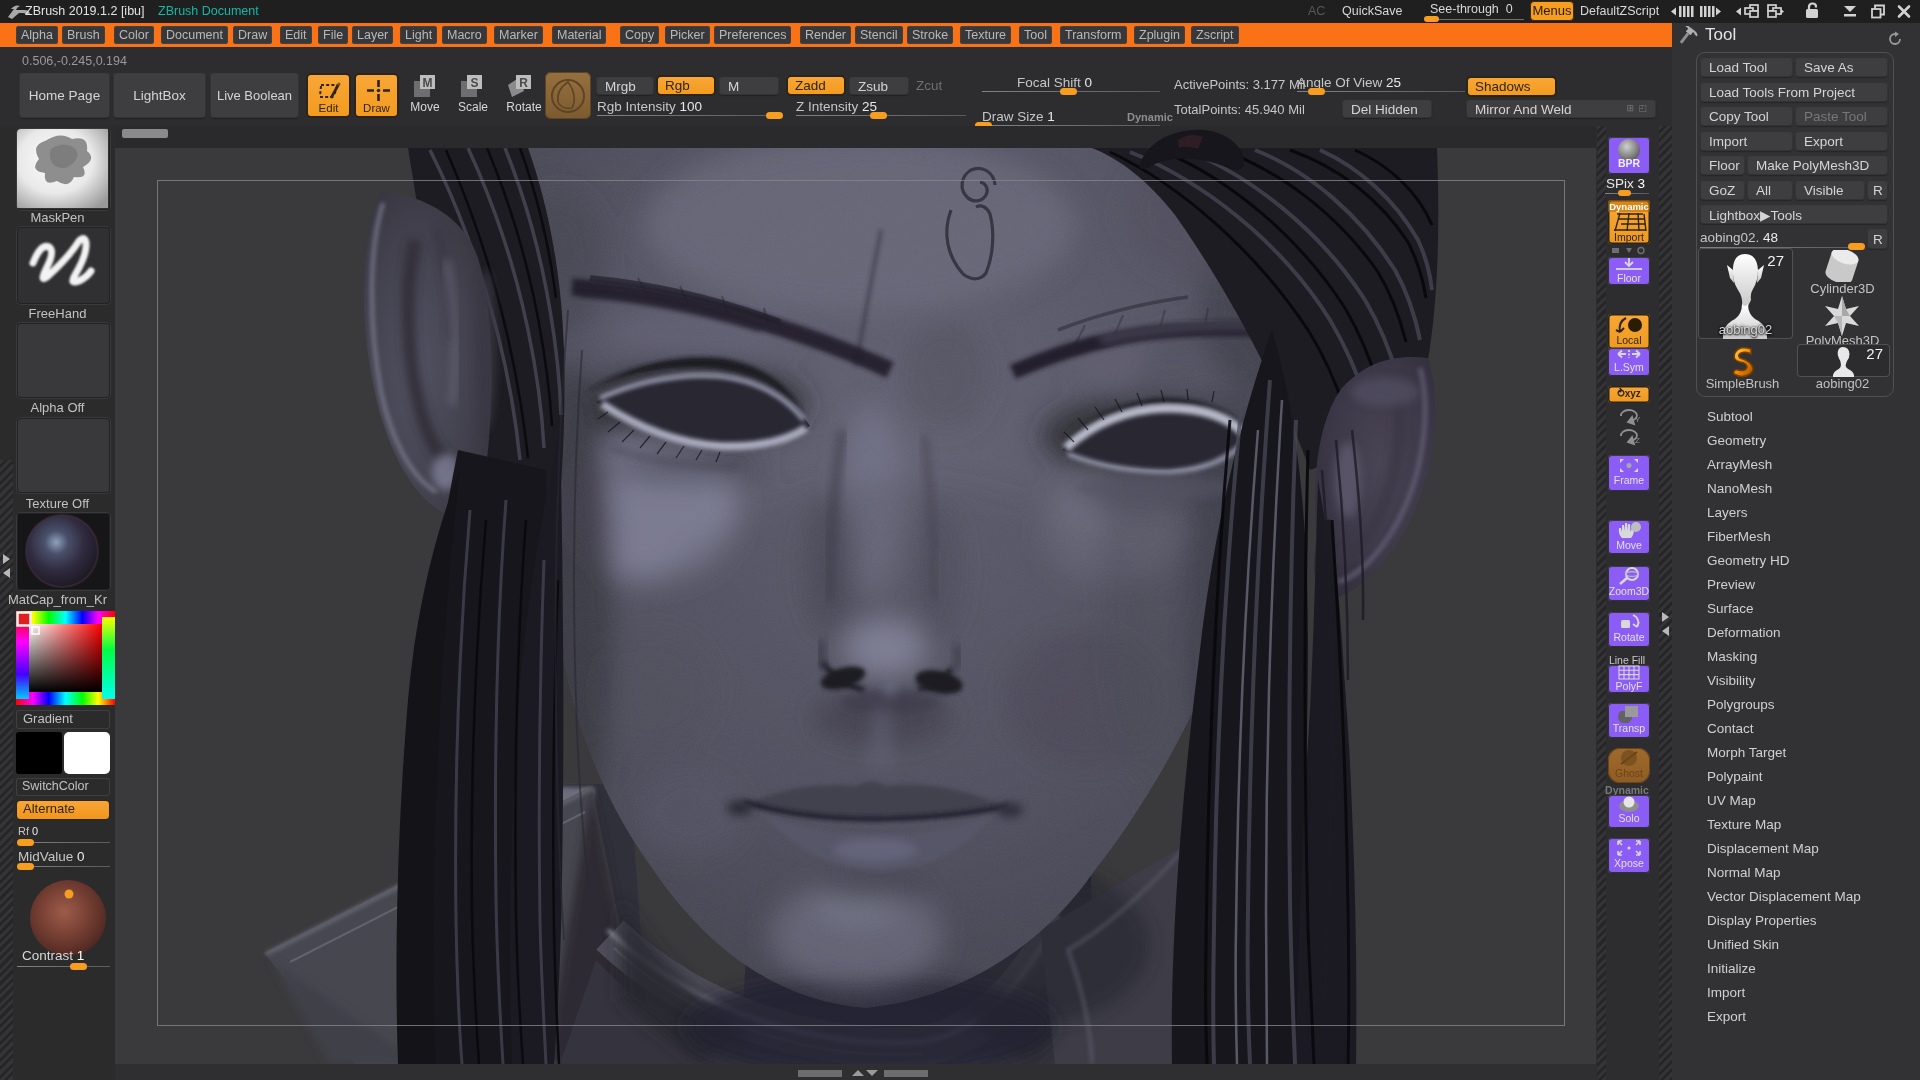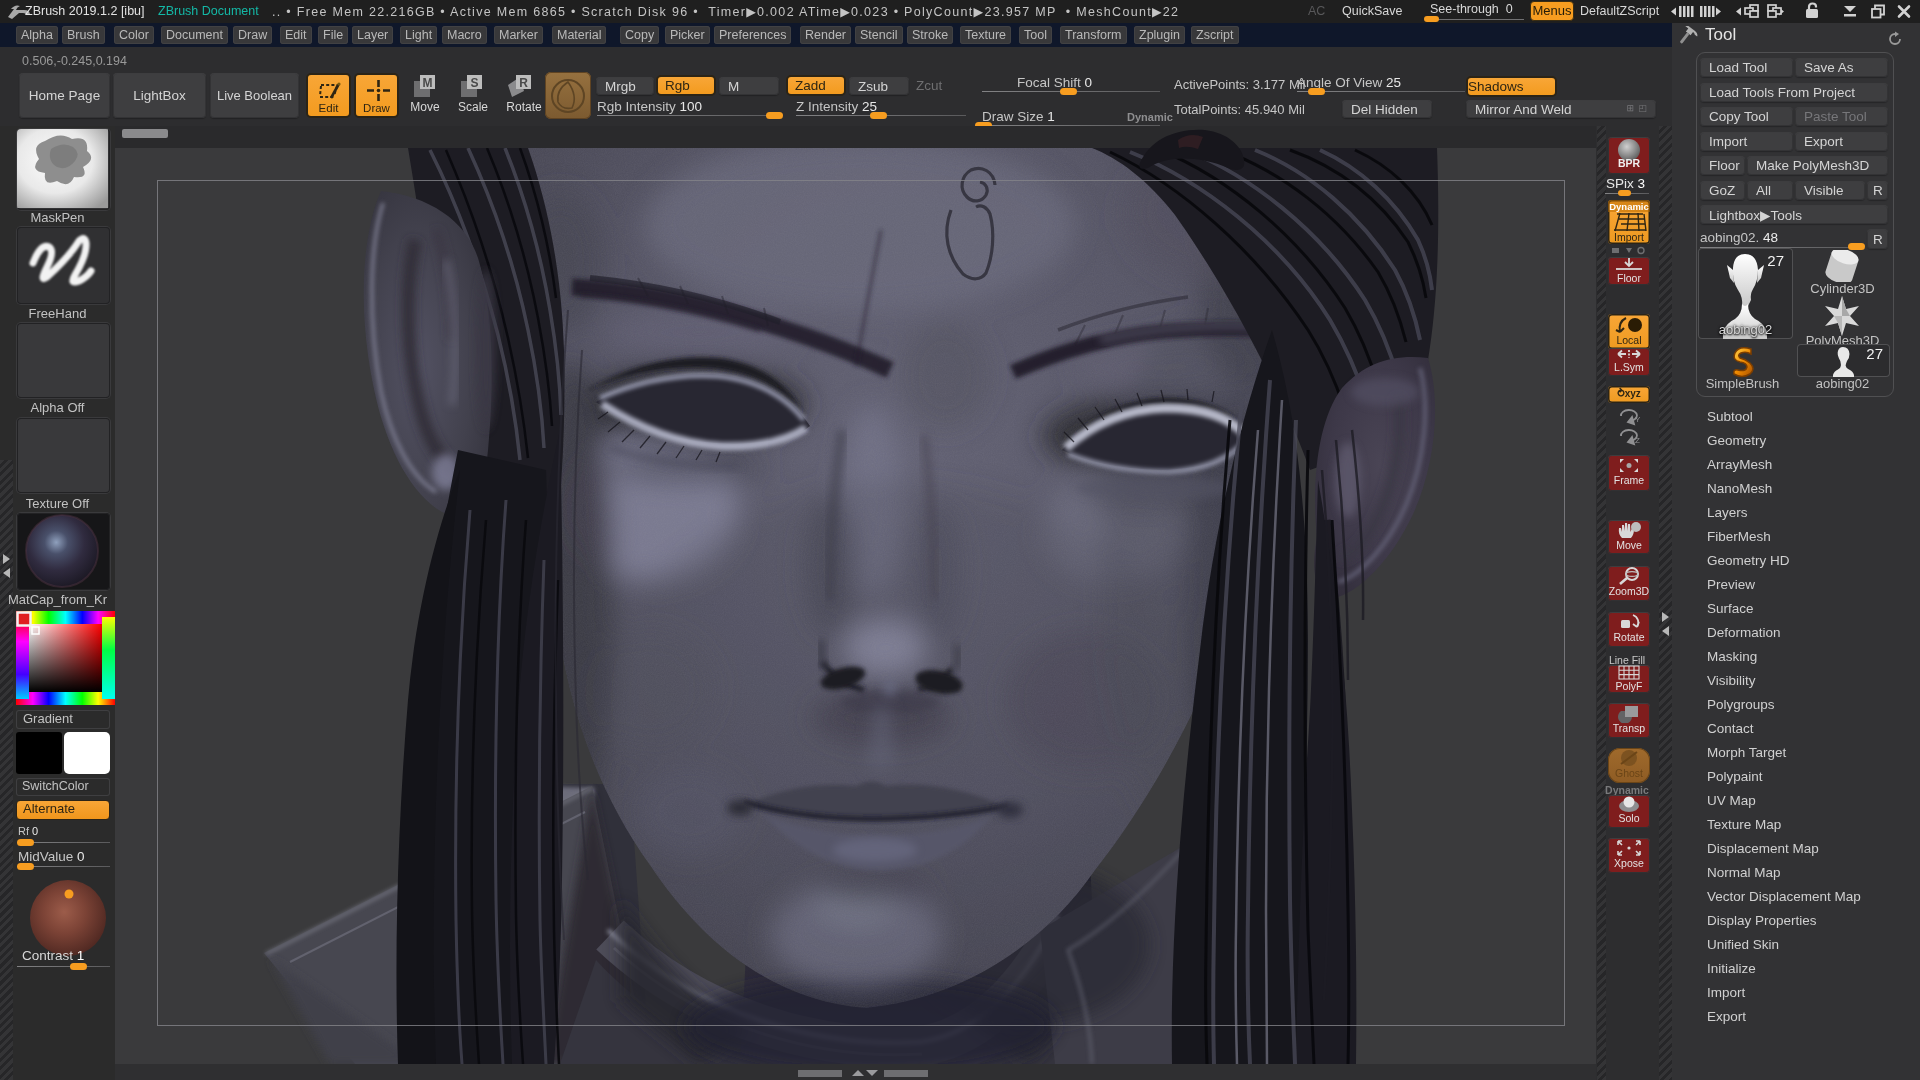--- a/index.html
+++ b/index.html
@@ -3,21 +3,21 @@
 <meta charset="utf-8">
 <style>
   * { margin:0; padding:0; box-sizing:border-box; }
   html,body { width:1920px; height:1080px; overflow:hidden; background:#2d2d2f;
     font-family:"Liberation Sans", sans-serif; }
   .abs { position:absolute; }
   #root { position:absolute; left:0; top:0; width:1920px; height:1080px; }
 
   
   #titlebar { left:0; top:0; width:1920px; height:23px; background:#1f1f1f; color:#c9c9c9; font-size:12.5px; }
-  #menubar { left:0; top:23px; width:1920px; height:24px; background:#0f172a; }
+  #menubar { left:0; top:23px; width:1920px; height:24px; background:#f97316; }
   .menuitem { position:absolute; top:3px; height:18px; line-height:18px; padding:0 5px;
     background:#38383a; border-radius:3px; color:#b9b9b9; font-size:12.5px;
     box-shadow: inset 0 0 0 1px #414143; }
   #shelf { left:0; top:47px; width:1920px; height:79px; background:#2d2d2f; }
 
   .btn { position:absolute; background:#3e3e40; border-radius:4px; color:#d4d4d4; font-size:13.5px;
      box-shadow: inset 0 1px 0 rgba(255,255,255,.05), inset 0 0 0 1px #333335, 0 1px 1px rgba(0,0,0,.25);
      display:flex; align-items:center; }
   .btn span { padding-left:9px; }
   .obtn { position:absolute; background:linear-gradient(#f8a637,#f39b1f); border:2px solid #2b2417; border-radius:5px;
@@ -34,39 +34,38 @@
   #rightdock { left:1672px; top:23px; width:248px; height:1057px; background:#323234; }
   #canvas { left:115px; top:126px; width:1481px; height:954px; background:#3a3a3c; }
   #iconstrip { left:1596px; top:126px; width:76px; height:954px; background:#2d2d2f; }
 
   .thumb { position:absolute; left:17px; width:93px; background:#333335; border-radius:4px;
      box-shadow: inset 0 0 0 1px #222224, 0 0 0 1px #3a3a3c; }
   .thumblabel { position:absolute; width:115px; text-align:center; color:#c2c2c2; font-size:13px; }
 
   .listitem { position:absolute; left:35px; color:#d0d0d0; font-size:13.5px; }
 
-  .ibtn { position:absolute; left:12px; width:42px; background:#7f1d1d; border-radius:4px;
+  .ibtn { position:absolute; left:12px; width:42px; background:#8b5cf6; border-radius:4px;
     box-shadow: inset 0 1px 0 rgba(255,255,255,.06), inset 0 0 0 1px #313133;
     color:#e2e2e2; font-size:10.5px; text-align:center; }
   .iobtn { position:absolute; left:12px; width:42px; background:linear-gradient(#f8a637,#ee9a20);
     border-radius:4px; box-shadow: inset 0 0 0 1.5px #2b2417; color:#2e2513; font-size:10.5px; text-align:center; }
 
   .hatch { background:repeating-linear-gradient(135deg,#343436 0 3px,#262628 3px 6px); }
 </style>
 </head>
 <body>
 <div id="root">
 
   <div id="titlebar" class="abs">
     <svg class="abs" style="left:6px;top:3px" width="26" height="18" viewBox="0 0 26 18">
       <path d="M2 14 L8 6 L5 6 Q9 1 14 3 Q11 4 10 7 L18 7 Q24 7 24 12 L20 12 Q20 10 17 10 L7 10 L13 10 L6 16 Z" fill="#a8a8a8"></path>
     </svg>
     <span class="abs" style="left:25px;top:4px;color:#e2e2e2">ZBrush 2019.1.2 [ibu]</span>
     <span class="abs" style="left:158px;top:4px;color:#14b8a6">ZBrush Document</span>
-    <span class="abs" style="left:272px;top:4px;color:#c4c4c4;letter-spacing:1.3px">.. • Free Mem 22.216GB • Active Mem 6865 • Scratch Disk 96 •&nbsp; Timer▶0.002 ATime▶0.023 • PolyCount▶23.957 MP &nbsp;• MeshCount▶22</span>
     <span class="abs" style="left:1308px;top:4px;color:#58585a">AC</span>
     <span class="abs" style="left:1342px;top:4px;color:#d8d8d8">QuickSave</span>
     <span class="abs" style="left:1430px;top:2px;color:#d8d8d8">See-through&nbsp; 0</span>
     <div class="abs" style="left:1425px;top:19px;width:99px;height:1px;background:#707072"></div>
     <div class="abs" style="left:1424px;top:16px;width:15px;height:6px;border-radius:3px;background:#f79d20"></div>
     <div class="abs" style="left:1530px;top:1px;width:44px;height:20px;background:#f79d20;border:1.5px solid #3a2d12;border-radius:4px;color:#241c08;font-size:13px;text-align:center;line-height:17px">Menus</div>
     <span class="abs" style="left:1580px;top:4px;color:#d8d8d8">DefaultZScript</span>
     <svg class="abs" style="left:1660px;top:0" width="260" height="23" viewBox="0 0 260 23">
       <g fill="#d2d2d2">
         <path d="M11 11.5 L16 7.5 L16 15.5 Z"></path>
@@ -222,21 +221,21 @@
     <span class="lbl" style="left:1174px;top:30px;font-size:13px">ActivePoints: 3.177 Mil</span>
     <span class="lbl" style="left:1297px;top:28px">Angle Of View <span style="color:#e8e8e8">25</span></span>
     <div class="slider-track" style="left:1297px;top:44px;width:168px"></div>
     <div class="slider-handle" style="left:1308px;top:41px"></div>
     <span class="lbl" style="left:1174px;top:55px;font-size:13px">TotalPoints: 45.940 Mil</span>
     <div class="btn" style="left:1342px;top:53px;width:90px;height:18px">
         <span>Del Hidden</span>
       </div>
 
     <div class="obtn" style="left:1466px;top:29px;width:91px;height:21px">
-        <span style="">Shadows</span>
+        <span style="padding-left:7px">Shadows</span>
       </div>
     <div class="btn" style="left:1466px;top:53px;width:190px;height:18px">
         <span>Mirror And Weld</span>
       <span style="position:absolute;right:8px;top:3px;color:#77777a;font-size:9px;letter-spacing:1px">⊞ ◰</span>
     </div>
   </div>
 
   <div id="canvas" class="abs">
   <svg width="1481" height="954" viewBox="115 126 1481 954">
     <defs>

